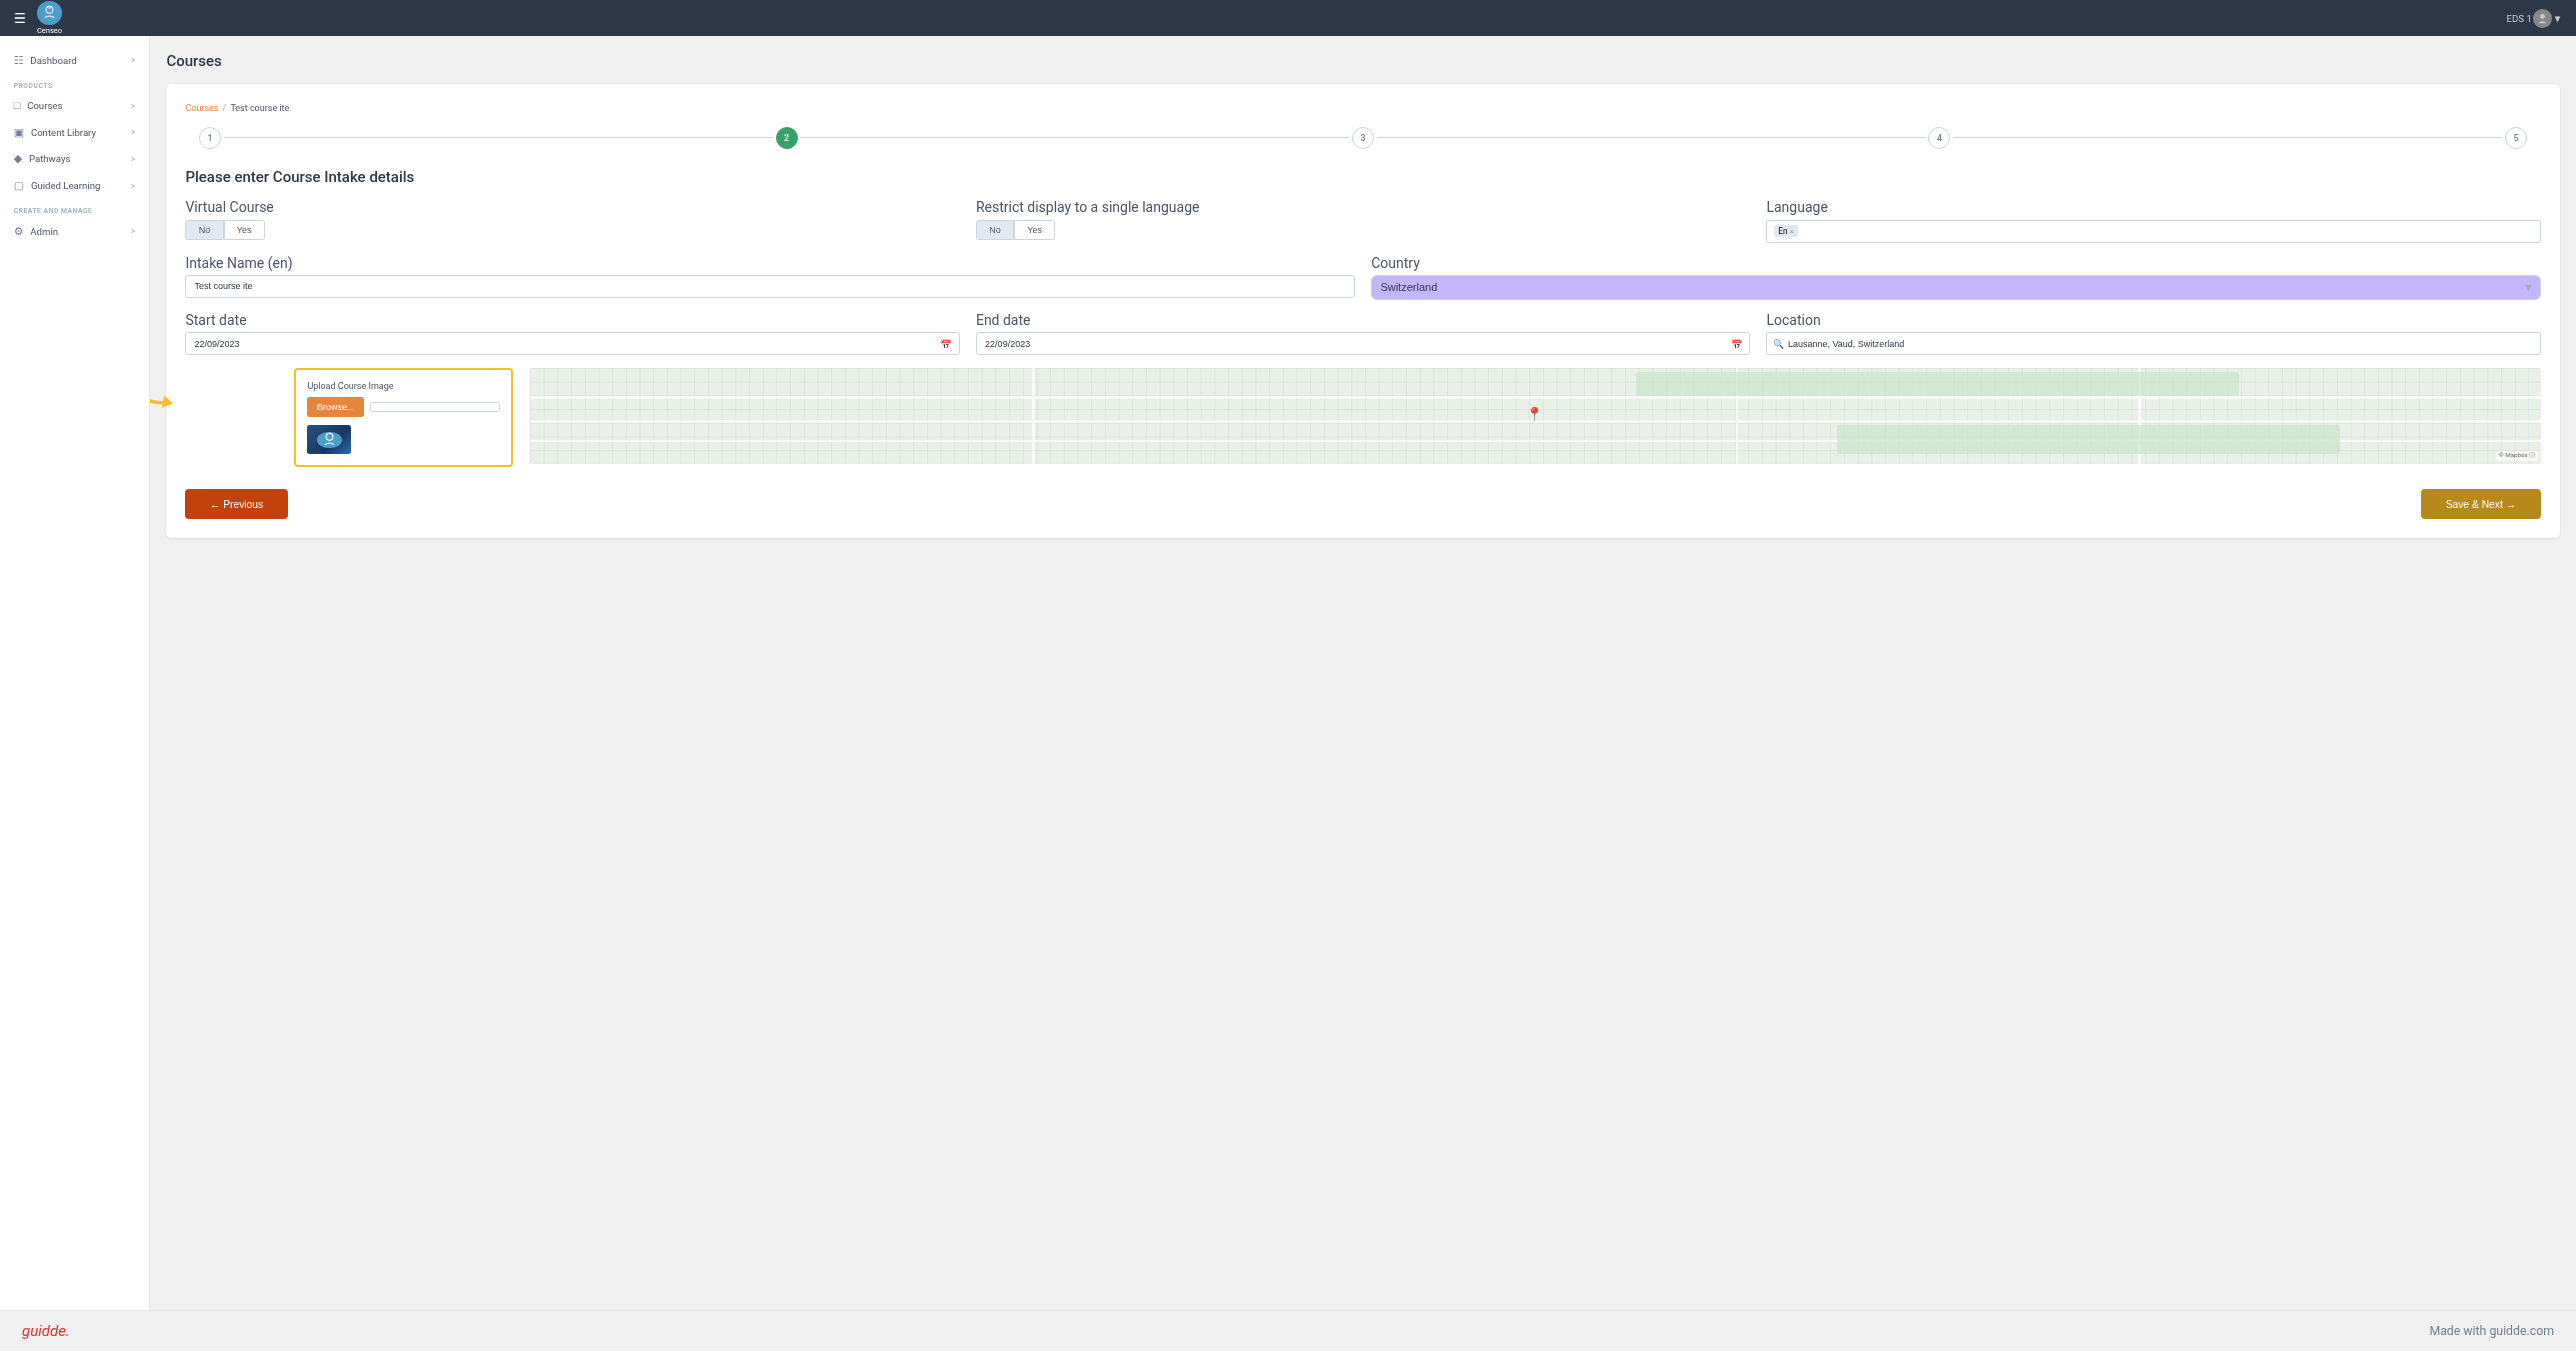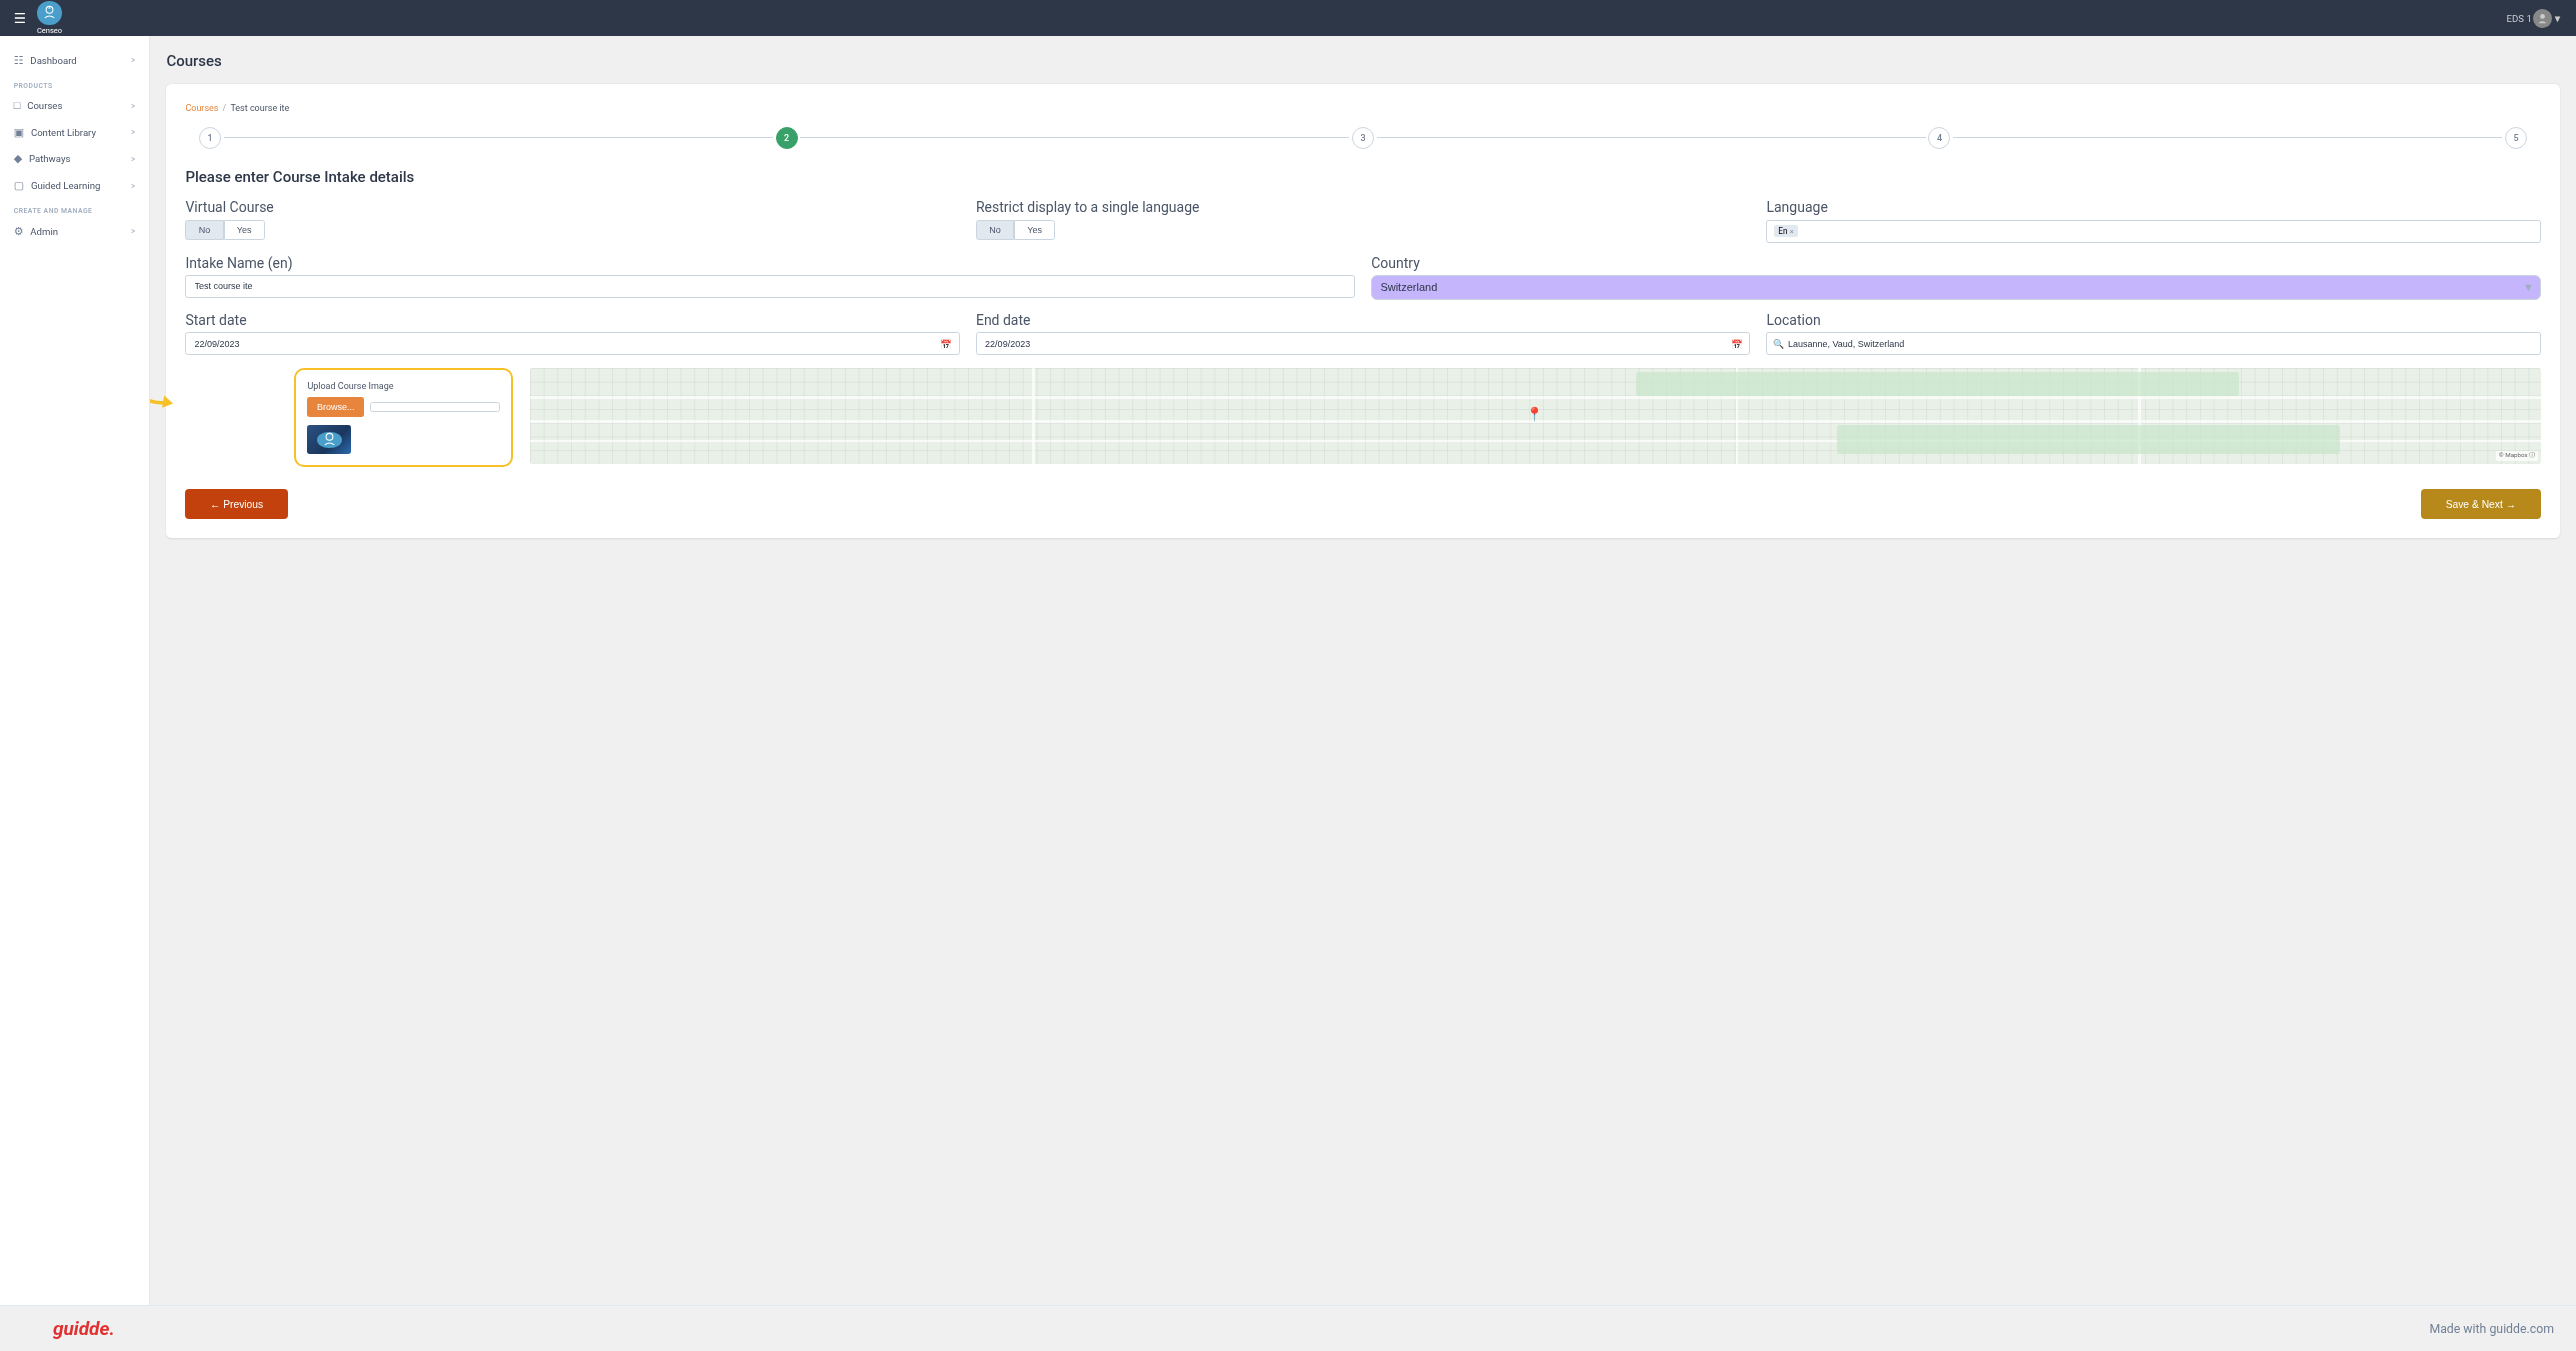--- a/index.html
+++ b/index.html
@@ -145,21 +145,21 @@
     .input-with-icon { position: relative; }
     .input-with-icon .form-input { padding-right: 24.6px; }
     .input-icon { position: absolute; right: 6.8px; top: 50%; transform: translateY(-50%); color: #a0aec0; font-size: 9.6px; }
 
     .location-input { position: relative; }
     .location-input .search-icon { position: absolute; left: 6.8px; top: 50%; transform: translateY(-50%); color: #a0aec0; font-size: 9px; }
     .location-input .form-input { padding-left: 20.5px; }
 
     .upload-highlight-box {
       border: 2.1px solid #f6c026;
-      border-radius: 10px;
+      border-radius: 4px;
       padding: 11px;
       background: #fff;
       display: inline-block;
       min-width: 219px;
     }
 
     .upload-label { font-size: 9px; color: #4a5568; margin-bottom: 6.8px; display: block; }
 
     .upload-row { display: flex; align-items: center; gap: 5.5px; margin-bottom: 8.2px; }
     .browse-btn {
@@ -238,21 +238,21 @@
 
     
     .footer {
       background: #f0f0f0;
       border-top: 0.7px solid #e2e8f0;
       padding: 11px 22px;
       display: flex;
       justify-content: space-between;
       align-items: center;
     }
-    .footer-logo { color: #e03030; font-size: 19px; font-weight: 700; font-style: italic; margin-left: 31px; }
+    .footer-logo { color: #e03030; font-size: 15px; font-weight: 400; font-style: italic; }
     .footer-text { color: #718096; font-size: 12.3px; }
     .arrow-svg-container {
       position: absolute;
       left: -106px;
       top: -6.8px;
       width: 109px;
       height: 62px;
       pointer-events: none;
     }
   </style>

